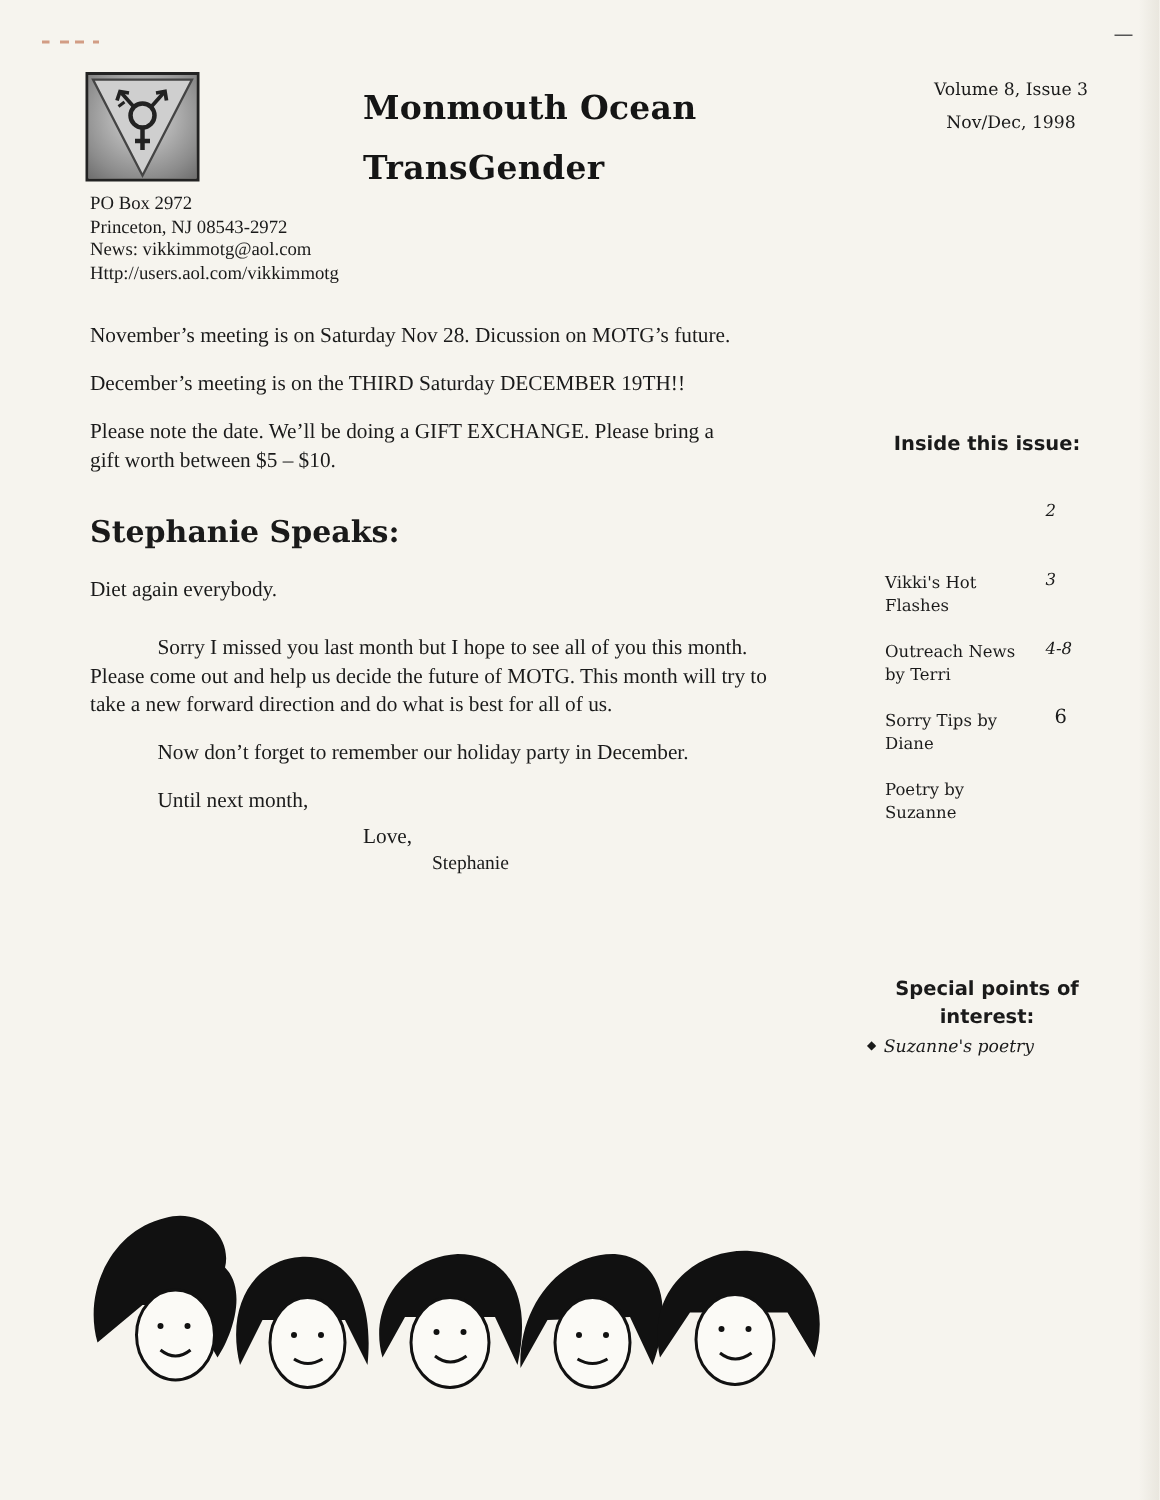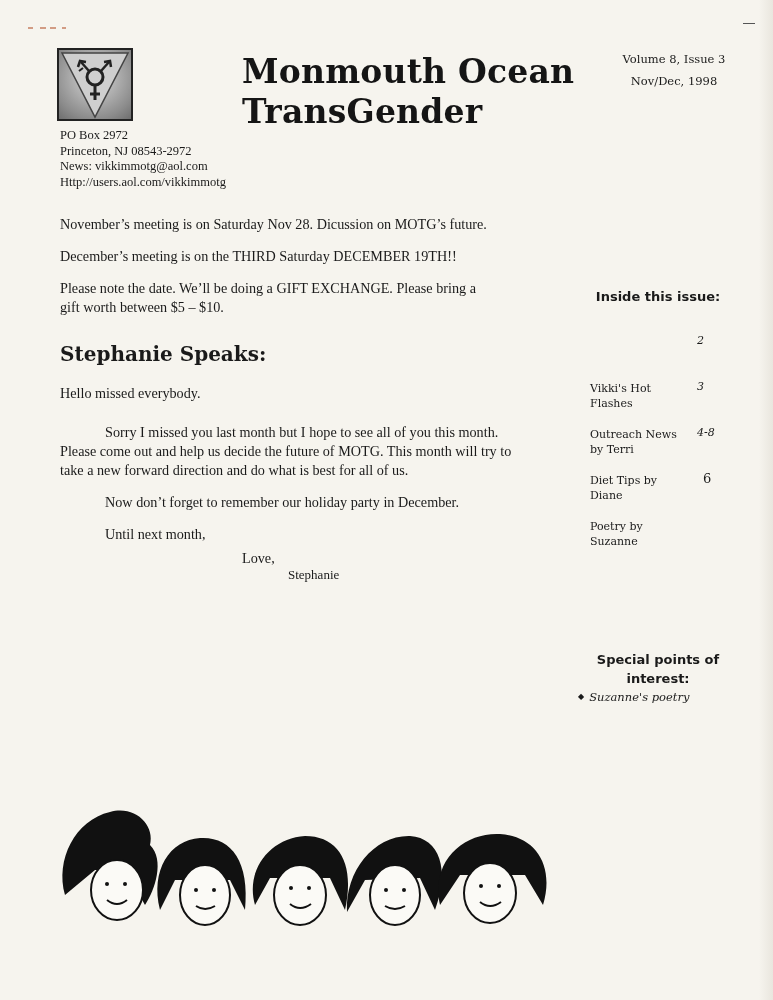--- a/index.html
+++ b/index.html
@@ -29,21 +29,21 @@
     background: radial-gradient(circle at 50% 40%, #d9d9d9, #8c8c8c 75%, #6e6e6e);
   }
   .logo svg { position: absolute; left: 0; top: 0; width: 72px; height: 69px; }
 
   .address { position: absolute; left: 60px; top: 128px; font-size: 12.5px; line-height: 15.5px; }
   .address div { white-space: nowrap; }
 
   .title {
     position: absolute; left: 242px; top: 52px;
     font-family: "DejaVu Serif", serif; font-weight: bold;
-    font-size: 33px; line-height: 40px; color: #151515; letter-spacing: 0.2px;
+    font-size: 22px; line-height: 40px; color: #151515; letter-spacing: 0.2px;
   }
   .title div { white-space: nowrap; }
 
   .issue-info {
     position: absolute; left: 614px; top: 48px; width: 120px; text-align: center;
     font-family: "DejaVu Serif", serif; font-size: 11.5px; line-height: 22px;
   }
 
   .announce { position: absolute; left: 60px; top: 215px; width: 500px; font-size: 14.2px; line-height: 19px; }
   .announce p { margin: 0 0 13px 0; }
@@ -121,41 +121,41 @@
 
 <div class="announce">
   <p>November’s meeting is on Saturday Nov 28. Dicussion on MOTG’s future.</p>
   <p>December’s meeting is on the THIRD Saturday  DECEMBER 19TH!!</p>
   <p style="width:420px;">Please note the date. We’ll be doing a GIFT EXCHANGE. Please bring a gift worth between $5 – $10.</p>
 </div>
 
 <div class="section-heading">Stephanie Speaks:</div>
 
 <div class="article">
-  <p style="margin-bottom:20px;">Hello missed everybody.</p>
+  <p style="margin-bottom:20px;">Diet again everybody.</p>
   <p class="indent" style="width:470px;">Sorry I missed you last month but I hope to see all of you this month. Please come out and help us decide the future of MOTG.  This month will try to take a new forward direction and do what is best for all of us.</p>
   <p class="indent">Now don’t forget to remember our holiday party in December.</p>
   <p class="indent">Until next month,</p>
 </div>
 <div class="closing-love">Love,</div>
 <div class="closing-sign">Stephanie</div>
 
 <div class="sidebar-heading" style="top:287px;">Inside this issue:</div>
 
 <div class="toc">
   <div class="toc-item">
     <span class="toc-label">Vikki's Hot Flashes</span>
     <span class="toc-page">2</span>
   </div>
   <div class="toc-item">
     <span class="toc-label">Outreach News by Terri</span>
     <span class="toc-page">3</span>
   </div>
   <div class="toc-item">
-    <span class="toc-label">Diet Tips by Diane</span>
+    <span class="toc-label">Sorry Tips by Diane</span>
     <span class="toc-page">4-8</span>
   </div>
   <div class="toc-item">
     <span class="toc-label">Poetry by Suzanne</span>
     <span class="toc-page upright">6</span>
   </div>
 </div>
 
 <div class="sidebar-heading" style="top:650px;">
   <div>Special points of</div>

